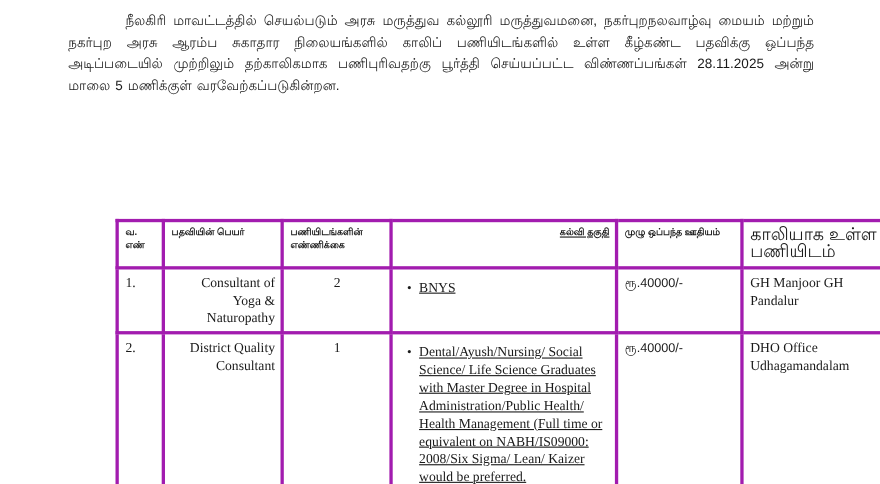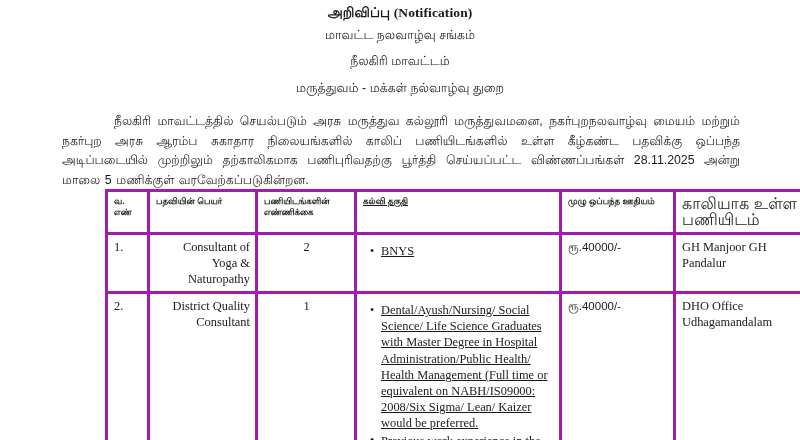--- a/index.html
+++ b/index.html
@@ -77,21 +77,21 @@
     font-weight: bold;
     font-size: 8.6px;
     line-height: 11px;
     text-align: left;
     vertical-align: top;
     padding-top: 4px;
   }
   th.c-sno   { width: 28px;  text-align: left; }
   th.c-post  { width: 94px; margin-top: 21px; }
   th.c-count { width: 85px; }
-  th.c-qual  { width: 191px; text-align: left; text-decoration: underline; }
+  th.c-qual  { width: 191px; text-align: right; text-decoration: underline; }
   th.c-pay   { width: 100px; }
   th.c-place { width: 123px; font-size: 16px; line-height: 16px; font-weight: normal; }
 
   tbody td {
     font-size: 12.4px;
     line-height: 16px;
     font-family: "Liberation Serif", "DejaVu Serif", serif;
   }
   td.sno   { text-align: left; padding-left: 6px; }
   td.count { text-align: center; }
@@ -125,26 +125,20 @@
     font-size: 12px;
   }
   .row1 td { height: 46px; }
   .row2 td { height: 160px; }
 </style>
 </head>
 <body>
 
 <div class="page">
 
-  <div class="heading">
-    <div class="title-line">அறிவிப்பு (Notification)</div>
-    <div class="sub-line s1">மாவட்ட நலவாழ்வு சங்கம்</div>
-    <div class="sub-line s2">நீலகிரி மாவட்டம்</div>
-    <div class="sub-line s3">மருத்துவம் - மக்கள் நல்வாழ்வு துறை</div>
-  </div>
 
   <div class="para">நீலகிரி மாவட்டத்தில் செயல்படும் அரசு மருத்துவ கல்லூரி மருத்துவமனை, நகர்புறநலவாழ்வு மையம் மற்றும் நகர்புற அரசு ஆரம்ப சுகாதார நிலையங்களில் காலிப் பணியிடங்களில் உள்ள கீழ்கண்ட பதவிக்கு ஒப்பந்த அடிப்படையில் முற்றிலும் தற்காலிகமாக பணிபுரிவதற்கு பூர்த்தி செய்யப்பட்ட விண்ணப்பங்கள் 28.11.2025 அன்று மாலை 5 மணிக்குள் வரவேற்கப்படுகின்றன.</div>
 
   <div class="tbl-wrap">
     <table class="notice">
       <thead>
         <tr>
           <th class="c-sno">வ. எண்</th>
           <th class="c-post">பதவியின் பெயர்</th>
           <th class="c-count">பணியிடங்களின் எண்ணிக்கை</th>

